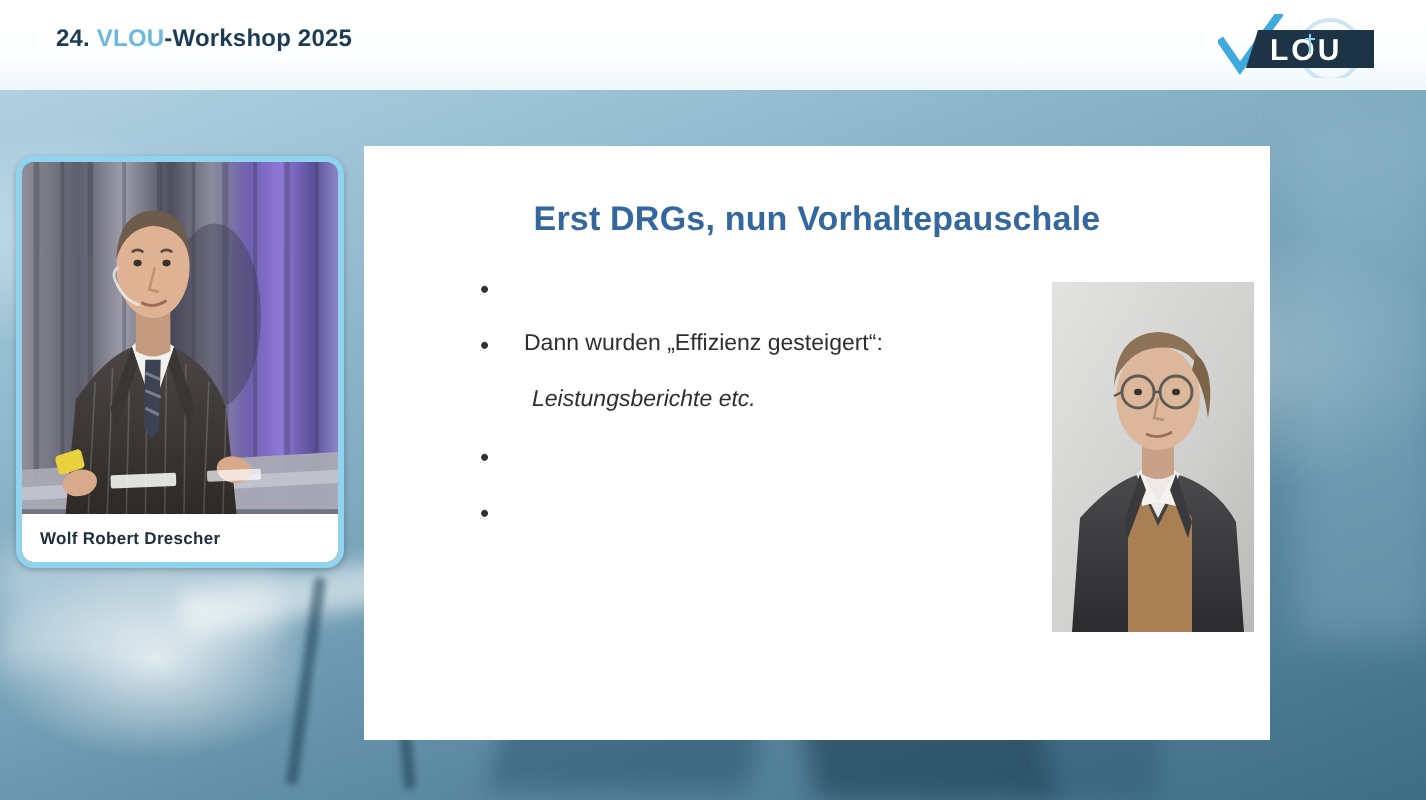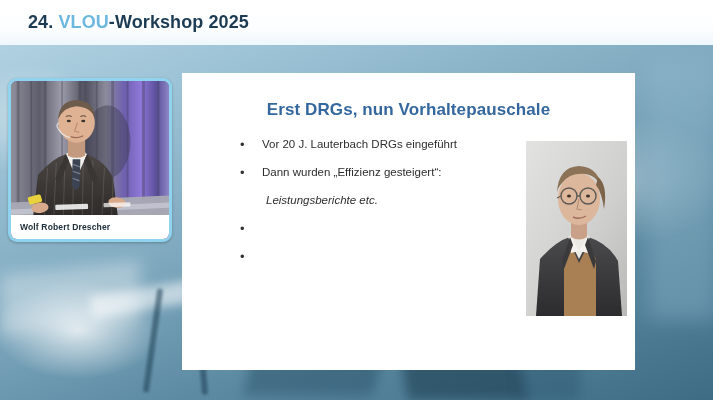--- a/index.html
+++ b/index.html
@@ -51,21 +51,21 @@
   .bg-tube.t2 { left: 198px; top: 300px; height: 95px; transform: rotate(-5deg); }
 
   
   .header {
     position: absolute; left: 0; top: 0;
     width: 713px; height: 45px;
     background: linear-gradient(180deg, #ffffff 0%, #fdfeff 62%, #eef7fb 100%);
   }
   .header-title {
     position: absolute; left: 28px; top: 12px;
-    font-size: 18px; font-weight: bold;
+    font-size: 12px; font-weight: bold;
     letter-spacing: .1px;
     color: #1d3c54;
     white-space: nowrap;
   }
   .header-title .accent { color: #6cb8e0; }
 
   
   .logo {
     position: absolute; right: 22px; top: 7px;
     width: 82px; height: 32px;
@@ -121,21 +121,21 @@
     width: 101px; height: 175px;
     overflow: hidden;
     background: #d3d3d1;
   }
   .portrait svg { display: block; width: 101px; height: 175px; }
 
   
   .video-tile {
     position: absolute;
     left: 8px; top: 78px;
-    width: 164px; height: 164px;
+    width: 164px; height: 206px;
     border: 3px solid #8fd3ef;
     border-radius: 9px;
     overflow: hidden;
     background: #737373;
     box-shadow: 0 1px 3px rgba(0,0,0,.25);
   }
   .video-frame { position: absolute; inset: 0; overflow: hidden; }
   .video-frame svg { display: block; width: 100%; height: 100%; }
   .video-caption {
     position: absolute;
@@ -163,31 +163,44 @@
     <div class="bg-shape s2"></div>
     <div class="bg-shape s3"></div>
     <div class="bg-shape s7"></div>
     <div class="bg-tube"></div>
     <div class="bg-tube t2"></div>
   </div>
 
   <div class="header">
     <div class="header-title"><span>24. </span><span class="accent">VLOU</span><span>-Workshop 2025</span></div>
 
+    <div class="logo">
+      <svg viewBox="0 0 82 32" xmlns="http://www.w3.org/2000/svg">
+
+        <circle cx="56" cy="18" r="15" fill="none" stroke="#cfe6f2" stroke-width="2"></circle>
+
+        <path d="M2 14 L11 27 L30 1" fill="none" stroke="#3fa9dd" stroke-width="4" stroke-linecap="square"></path>
+
+        <path d="M20 8 L78 8 L78 27 L14 27 Z" fill="#1d3346"></path>
+
+        <text x="26" y="23" font-family="Liberation Sans, sans-serif" font-size="15" font-weight="bold" fill="#ffffff" letter-spacing="1.5">LOU</text>
+
+        <path d="M46 10 L46 20 M43.5 12.5 L48.5 12.5" stroke="#8fd0ea" stroke-width="1" fill="none"></path>
+      </svg>
+    </div>
   </div>
 
   <div class="slide-card">
 
     <div class="slide-title">Erst DRGs, nun Vorhaltepauschale</div>
 
     <div class="bullets">
 
       <div class="bullet-row">
         <span class="bullet-dot">•</span>
-        <span class="bullet-text">Vor 20 J. Lauterbach DRGs eingeführt</span>
       </div>
 
       <div class="bullet-row">
         <span class="bullet-dot">•</span>
         <span class="bullet-text">Dann wurden „Effizienz gesteigert“:</span>
       </div>
 
       <div class="bullet-row sub">
         <span class="bullet-dot">•</span>
         <span class="bullet-text">Leistungsberichte etc.</span>

